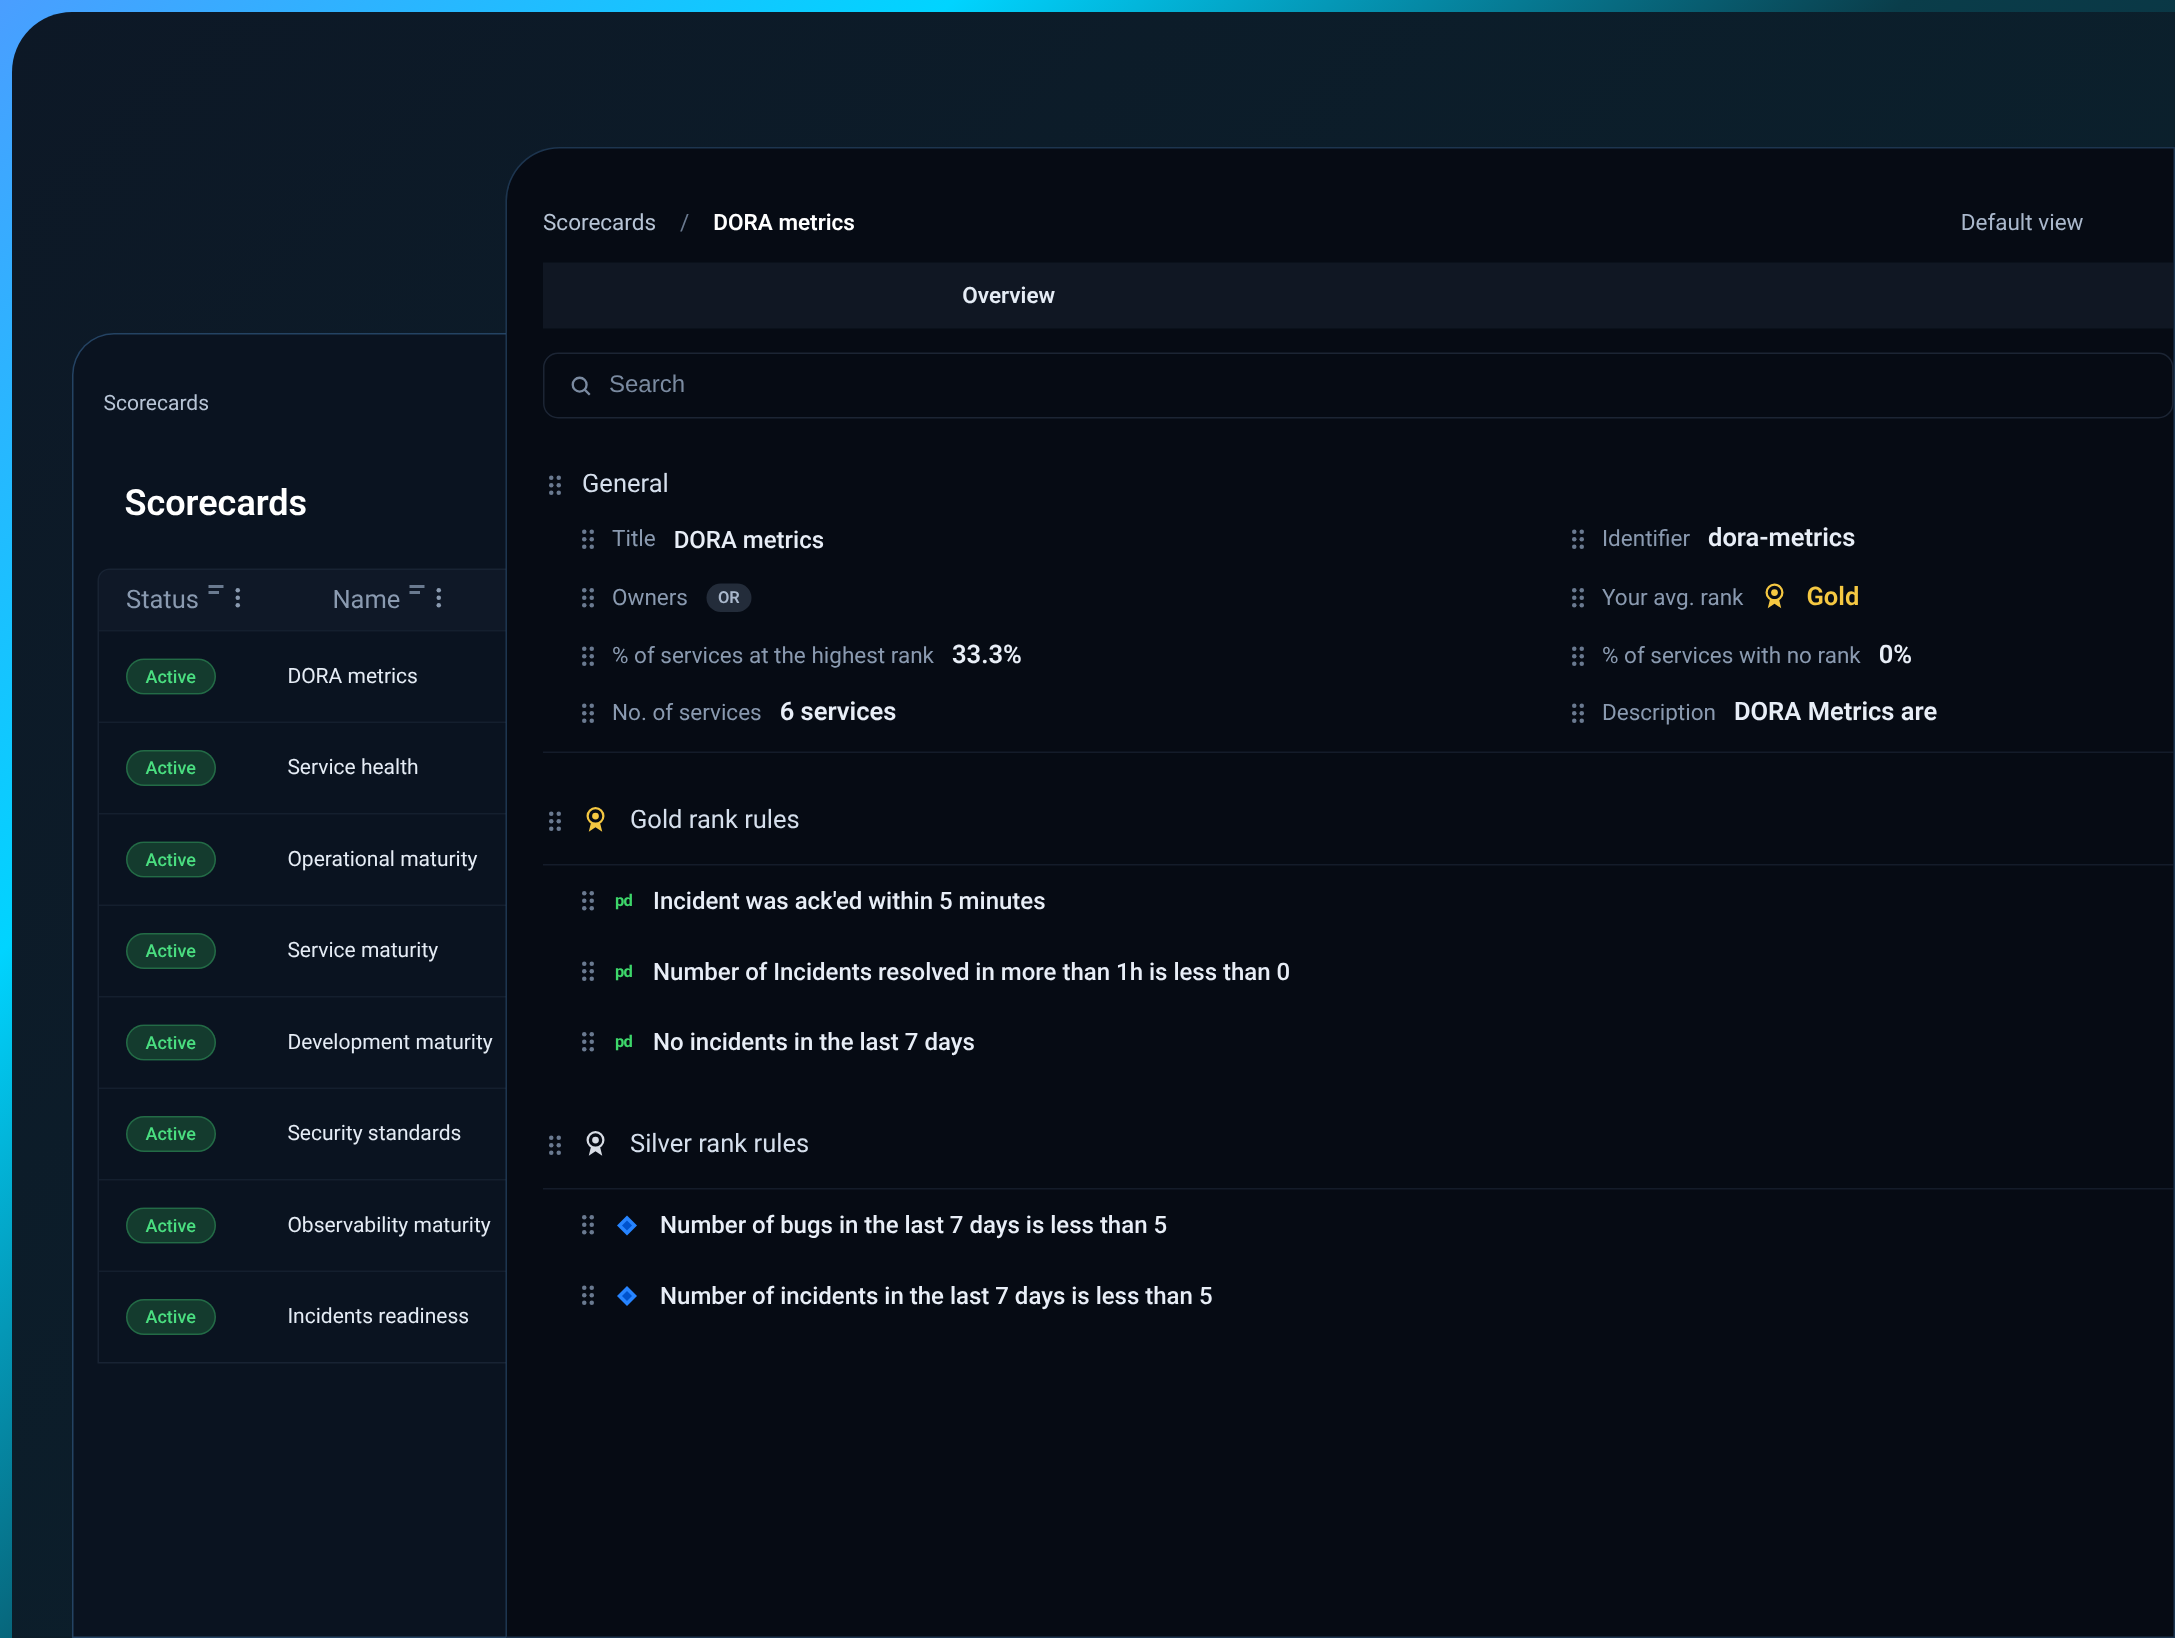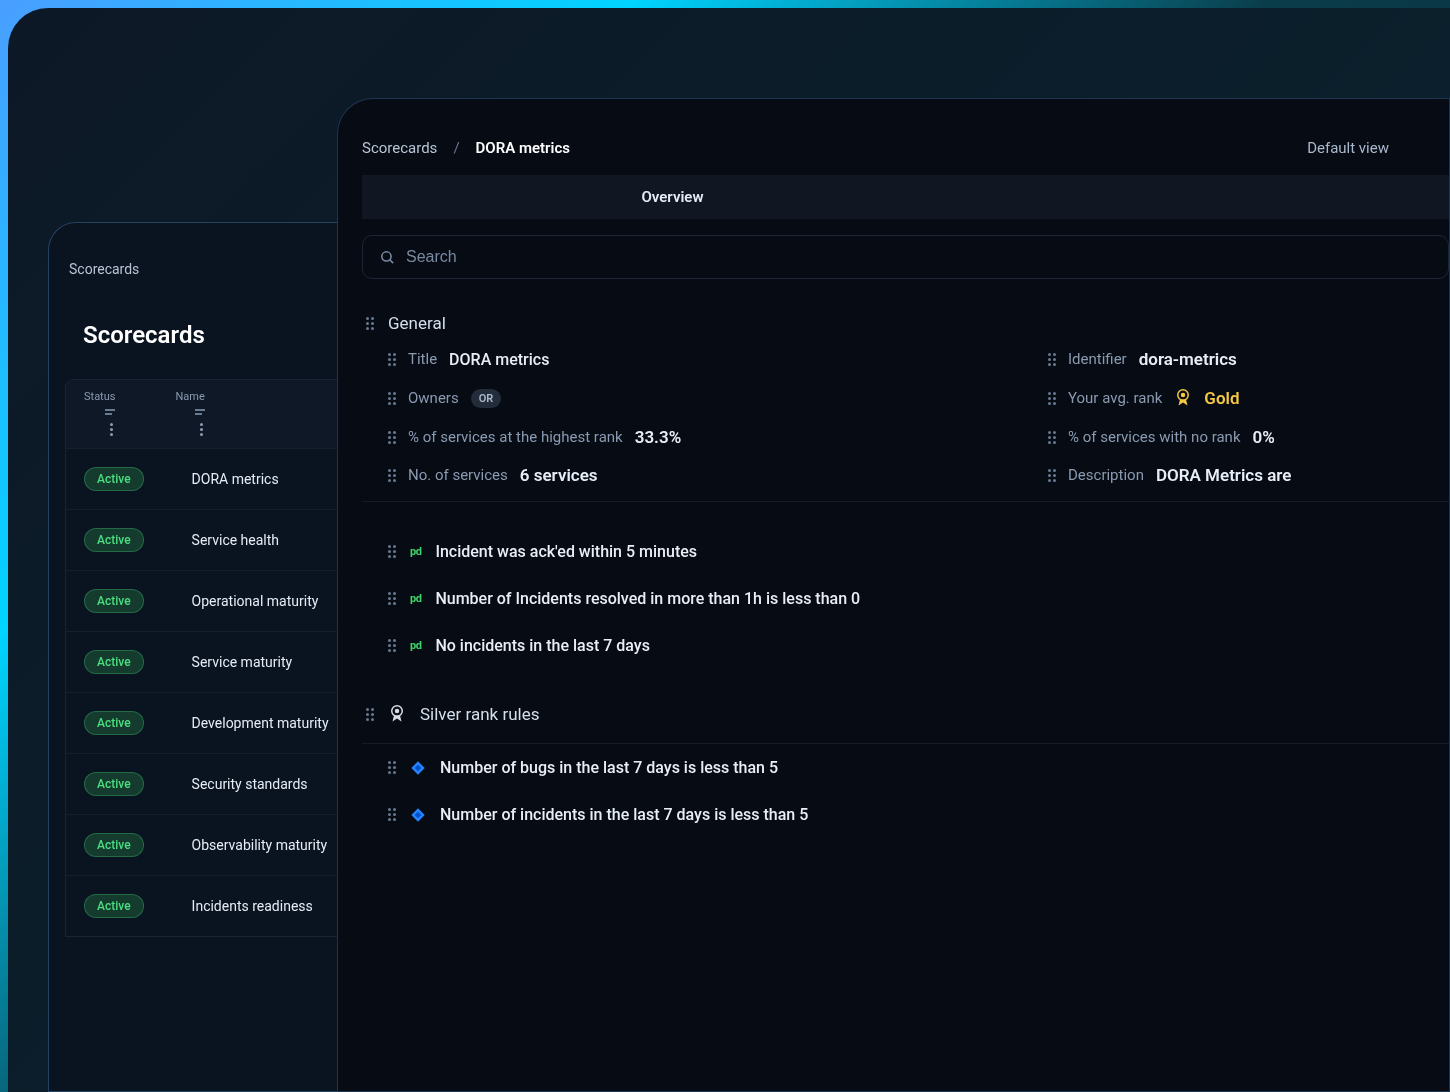--- a/index.html
+++ b/index.html
@@ -51,25 +51,24 @@
 }
 .back-table-header {
   display: flex;
   align-items: center;
   padding: 10px 18px;
   gap: 60px;
   background: rgba(20, 30, 45, 0.5);
 }
 .back-table-header .col {
   display: flex;
-  align-items: flex-end;
+  align-items: flex-start;
   gap: 6px;
   color: #8a9ab0;
-  font-size: 11px;
-  flex-direction: column;
+  font-size: 17px;
 }
 .sort-lines {
   display: inline-flex;
   flex-direction: column;
   gap: 2px;
 }
 .sort-lines span {
   width: 10px;
   height: 2px;
   background: #6a7a90;
@@ -459,20 +458,36 @@
             <span></span>
             <span></span>
           </span>
         <span class="label">Description</span>
         <span class="value big">DORA Metrics are</span>
       </div>
     </div>
   </div>
 
   <div class="rank-section">
+    <div class="rank-header">
+      <span class="drag-handle">
+          <span></span>
+          <span></span>
+          <span></span>
+          <span></span>
+          <span></span>
+          <span></span>
+        </span>
+      <svg class="medal-icon" viewBox="0 0 24 28">
+        <circle cx="12" cy="10" r="7" fill="none" stroke="#f5c842" stroke-width="2"></circle>
+        <circle cx="12" cy="10" r="3" fill="#f5c842"></circle>
+        <path d="M8 16 L6 24 L12 20 L18 24 L16 16" fill="#f5c842"></path>
+      </svg>
+      <span class="rank-title">Gold rank rules</span>
+    </div>
     <div id="gold-rules">
         <div class="rule-row">
           <span class="drag-handle">
             <span></span>
             <span></span>
             <span></span>
             <span></span>
             <span></span>
             <span></span>
           </span>

